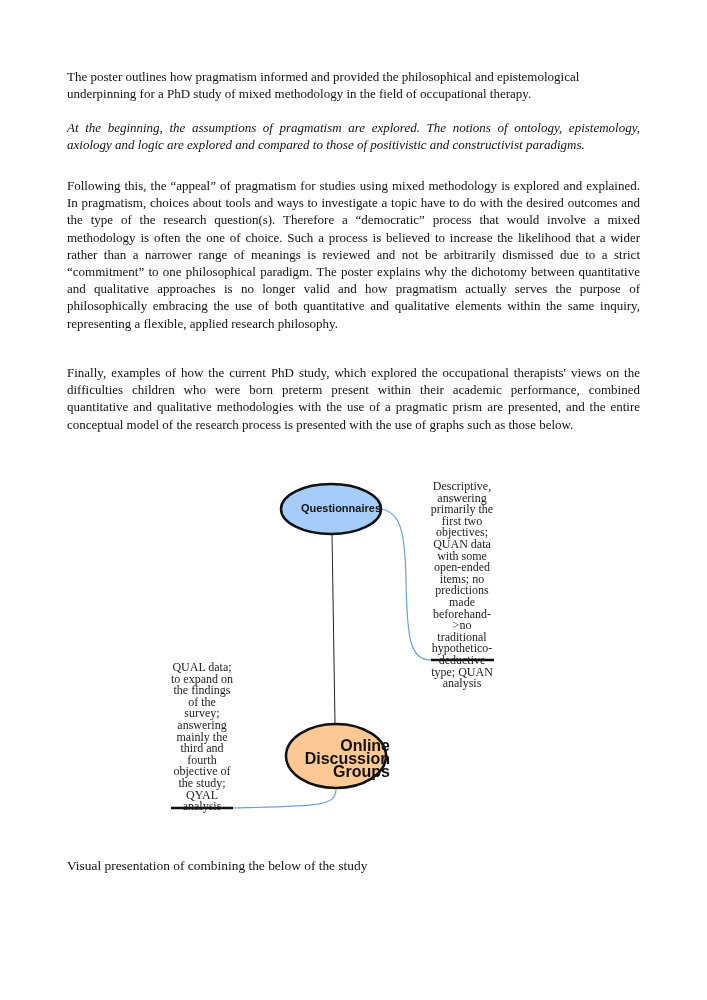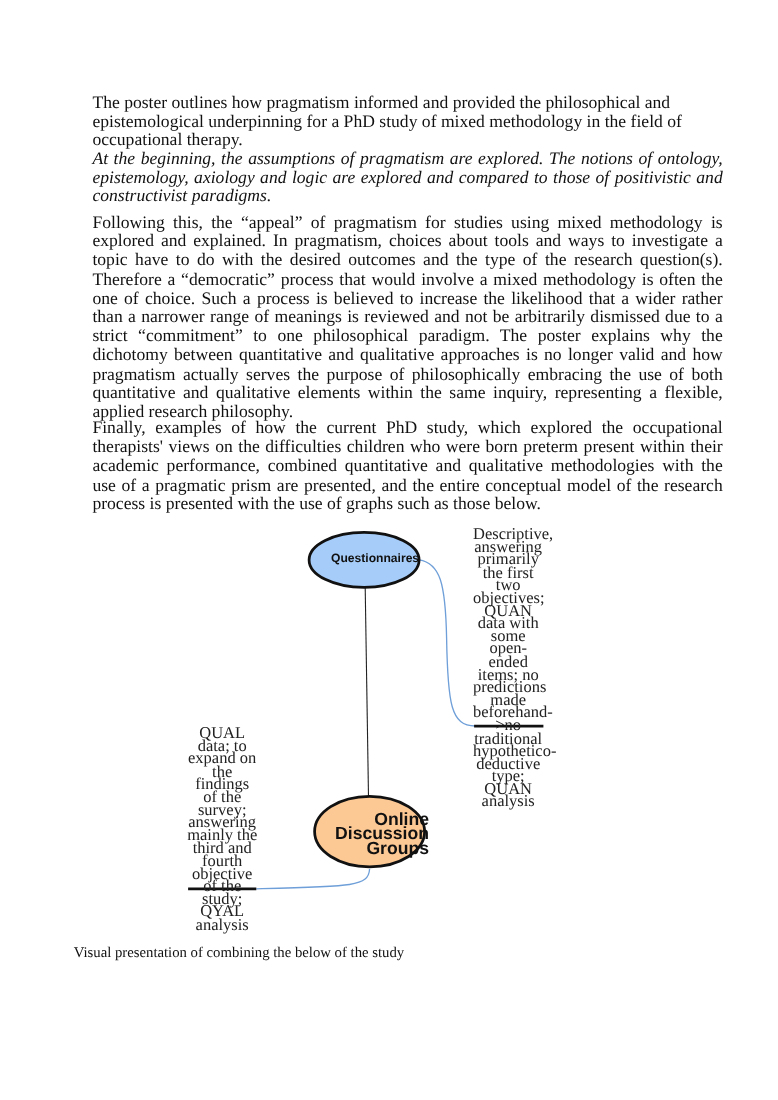--- a/index.html
+++ b/index.html
@@ -2,30 +2,30 @@
 <html><head>
   <meta charset="utf-8">
   <style>
     html, body { margin: 0; padding: 0; background: #ffffff; }
     body {
       width: 707px; height: 1000px; position: relative; overflow: hidden;
       font-family: "Liberation Serif", serif; color: #111;
     }
     .para {
       position: absolute; left: 67px; width: 573px;
-      font-size: 16px; line-height: 17.2px; margin: 17px;
+      font-size: 13px; line-height: 17.2px; margin: 0;
       text-align: justify;
     }
     #p1 { top: 68px; text-align: left; }
     #p2 { top: 119px; font-style: italic; }
     #p3 { top: 177px; }
     #p4 { top: 364px; }
     #caption { position: absolute; left: 67px; top: 858px; font-size: 13.4px; }
     .note {
-      position: absolute; font-size: 15px; line-height: 11.6px;
+      position: absolute; font-size: 12px; line-height: 11.6px;
       text-align: center; color: #222;
     }
     #note-right { left: 430px; top: 481px; width: 64px; }
     #note-left { left: 170px; top: 662px; width: 64px; }
     .node-label {
       position: absolute; font-family: "Liberation Sans", sans-serif;
       font-weight: bold; text-align: right; color: #111;
     }
     #q-label { left: 281px; top: 502px; width: 100px; font-size: 11px; }
     #odg-label { left: 282px; top: 739px; width: 108px; font-size: 16px; line-height: 13px; }

